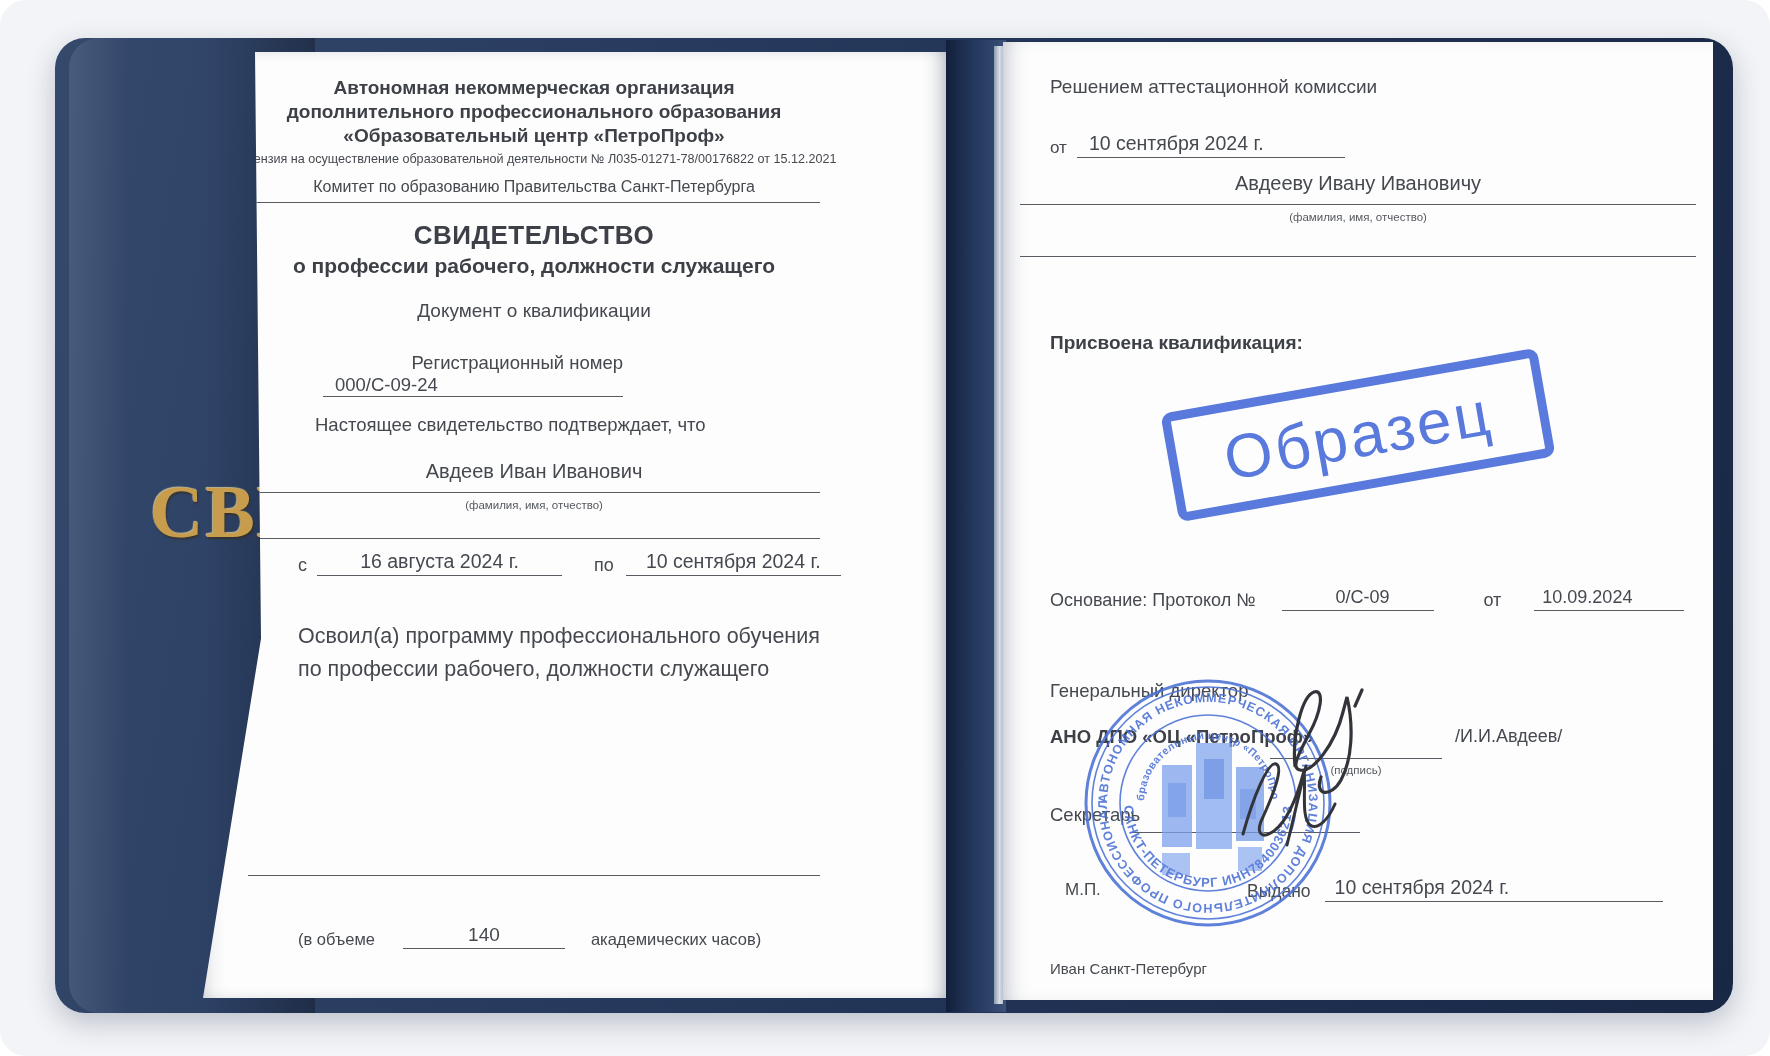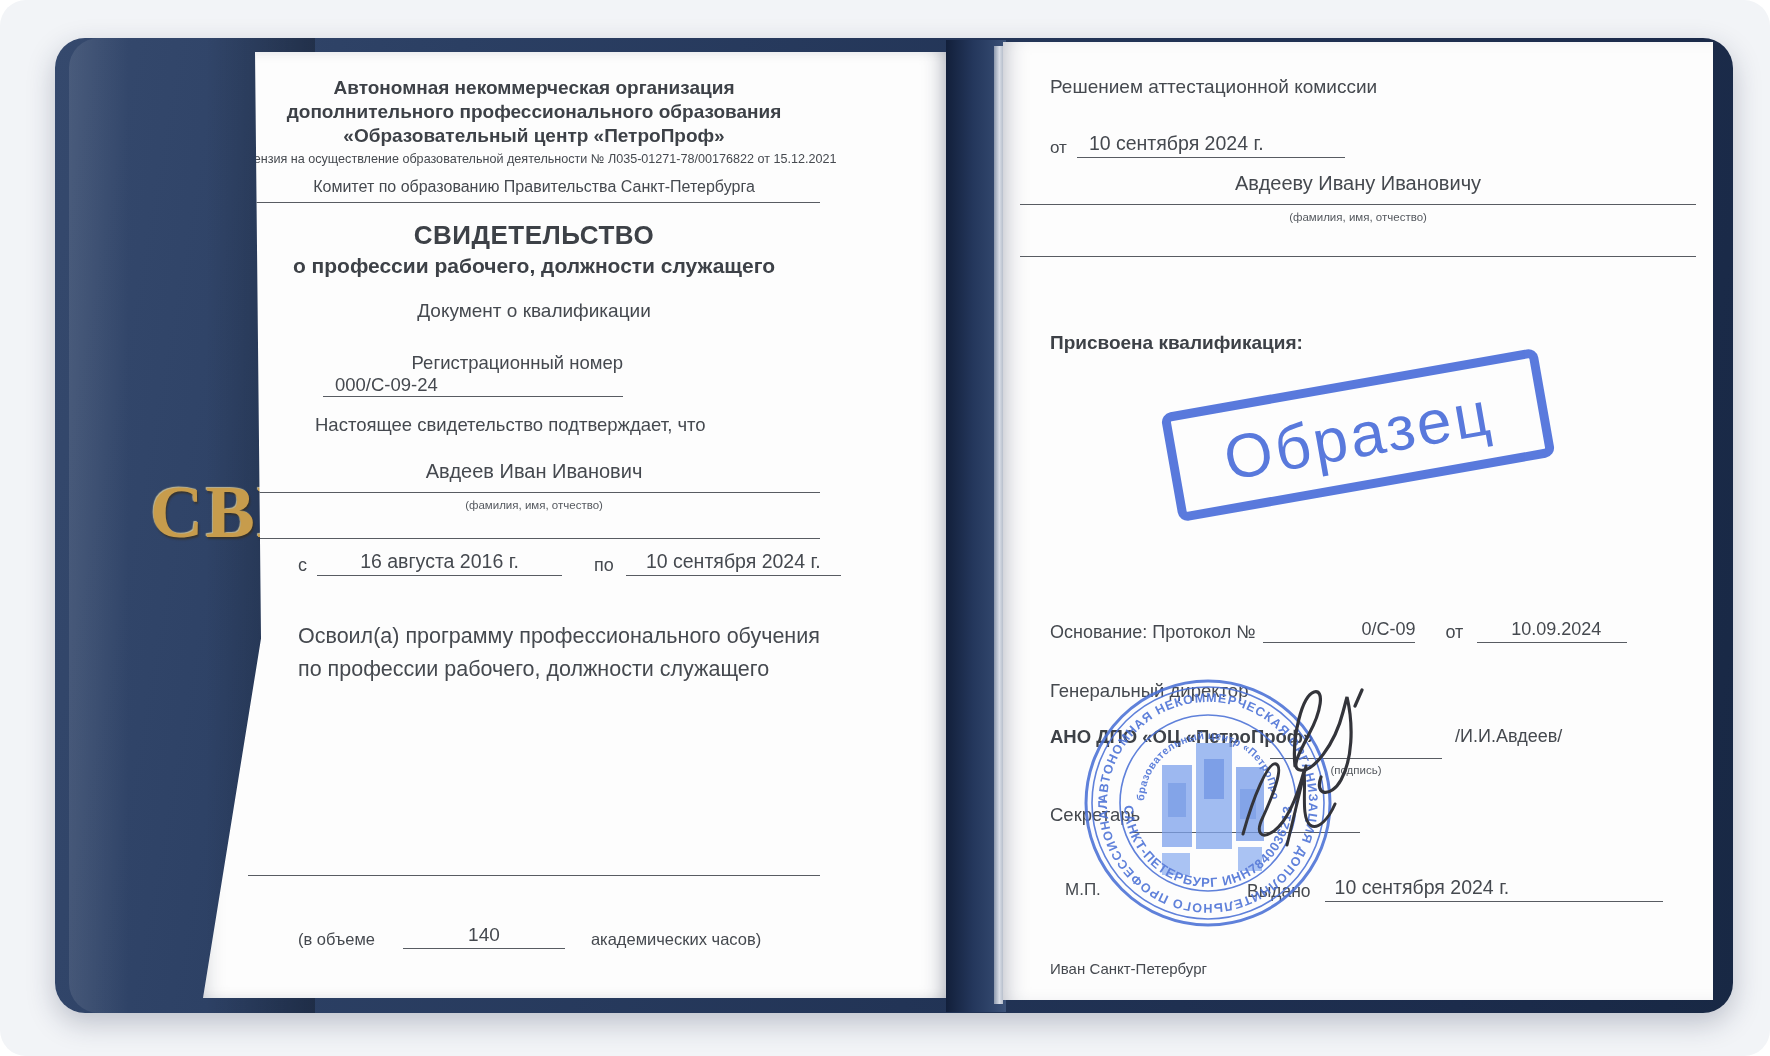--- a/index.html
+++ b/index.html
@@ -77,21 +77,21 @@
   <div class="t ctr" style="left:45px;top:408px;width:572px;font-size:20px;">Авдеев Иван Иванович</div>
 
   <div class="t" style="left:112px;top:362px;font-size:18.5px;">Настоящее свидетельство подтверждает, что</div>
   <div class="rule" style="left:45px;top:440px;width:572px;"></div>
   <div class="t ctr" style="left:45px;top:447px;width:572px;font-size:11.5px;color:#55595f;">(фамилия, имя, отчество)</div>
 
   <div class="rule" style="left:45px;top:486px;width:572px;"></div>
 
   <div class="row" style="left:95px;top:498px;">
     <span class="t" style="position:static;font-size:18px;">с</span>
-    <span class="vline" style="width:245px;margin-left:10px;font-size:19.5px;color:#45494f;padding-bottom:2px;">16 августа 2016 г.</span>
+    <span class="vline" style="width:245px;margin-left:10px;font-size:19.5px;color:#45494f;padding-bottom:2px;">16 августа 2024 г.</span>
     <span class="t" style="position:static;font-size:18px;margin-left:32px;">по</span>
     <span class="vline" style="width:215px;margin-left:12px;font-size:19.5px;color:#45494f;padding-bottom:2px;">10 сентября 2024 г.</span>
   </div>
 
   <div class="t" style="left:95px;top:568px;font-size:21.5px;line-height:33px;">
     <div>Освоил(а) программу профессионального обучения</div>
     <div>по профессии рабочего, должности служащего</div>
   </div>
 
   <div class="rule" style="left:45px;top:823px;width:572px;"></div>
@@ -118,25 +118,25 @@
   <div class="t ctr" style="left:17px;top:169px;width:676px;font-size:11.5px;color:#55595f;">(фамилия, имя, отчество)</div>
 
   <div class="rule" style="left:17px;top:214px;width:676px;"></div>
 
   <div class="t bold" style="left:47px;top:290px;font-size:19px;">Присвоена квалификация:</div>
 
   <div class="sample">
     <span>Образец</span>
   </div>
 
-  <div class="row" style="left:47px;top:577px;">
+  <div class="row" style="left:47px;top:545px;gap:19px;">
     <span class="t" style="position:static;font-size:18px;">Основание: Протокол №</span>
-    <span class="vline" style="width:152px;margin-left:8px;font-size:18px;color:#45494f;text-align:right;padding-left:8px;padding-bottom:2px;">0/С-09</span>
+    <span class="vline" style="width:152px;margin-left:8px;font-size:18px;color:#45494f;text-align:center;padding-left:8px;padding-bottom:2px;">0/С-09</span>
     <span class="t" style="position:static;font-size:18px;margin-left:30px;">от</span>
-    <span class="vline" style="width:150px;margin-left:14px;font-size:18px;color:#45494f;text-align:center;padding-left:8px;padding-bottom:2px;">10.09.2024</span>
+    <span class="vline" style="width:150px;margin-left:14px;font-size:18px;color:#45494f;text-align:left;padding-left:8px;padding-bottom:2px;">10.09.2024</span>
   </div>
 
   <div class="t" style="left:47px;top:638px;font-size:18.5px;">Генеральный директор</div>
 
   <div class="t bold" style="left:47px;top:684px;font-size:18.5px;">АНО ДПО «ОЦ «ПетроПроф»</div>
   <div class="rule" style="left:267px;top:716px;width:172px;"></div>
   <div class="t" style="left:452px;top:684px;font-size:18px;">/И.И.Авдеев/</div>
   <div class="t ctr" style="left:267px;top:722px;width:172px;font-size:11.5px;color:#55595f;">(подпись)</div>
 
   <div class="t" style="left:47px;top:762px;font-size:18.5px;">Секретарь</div>

